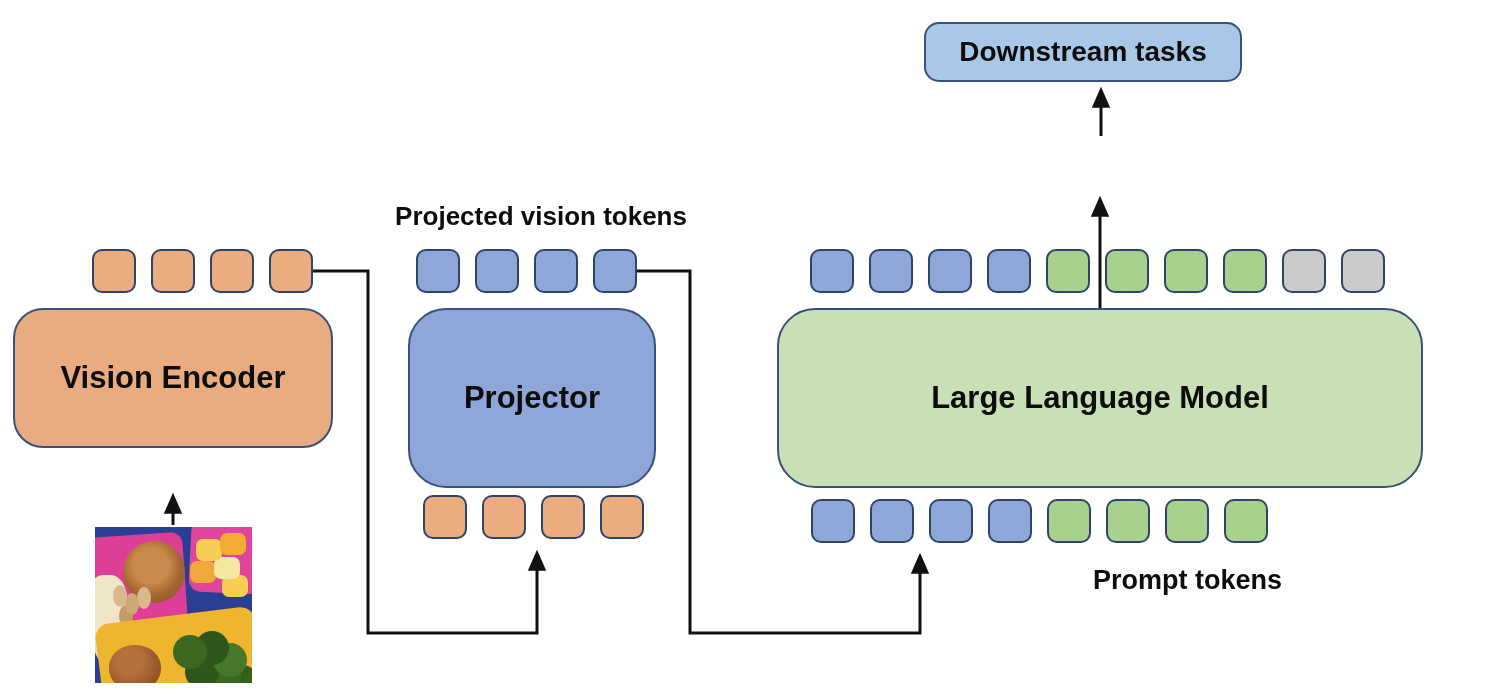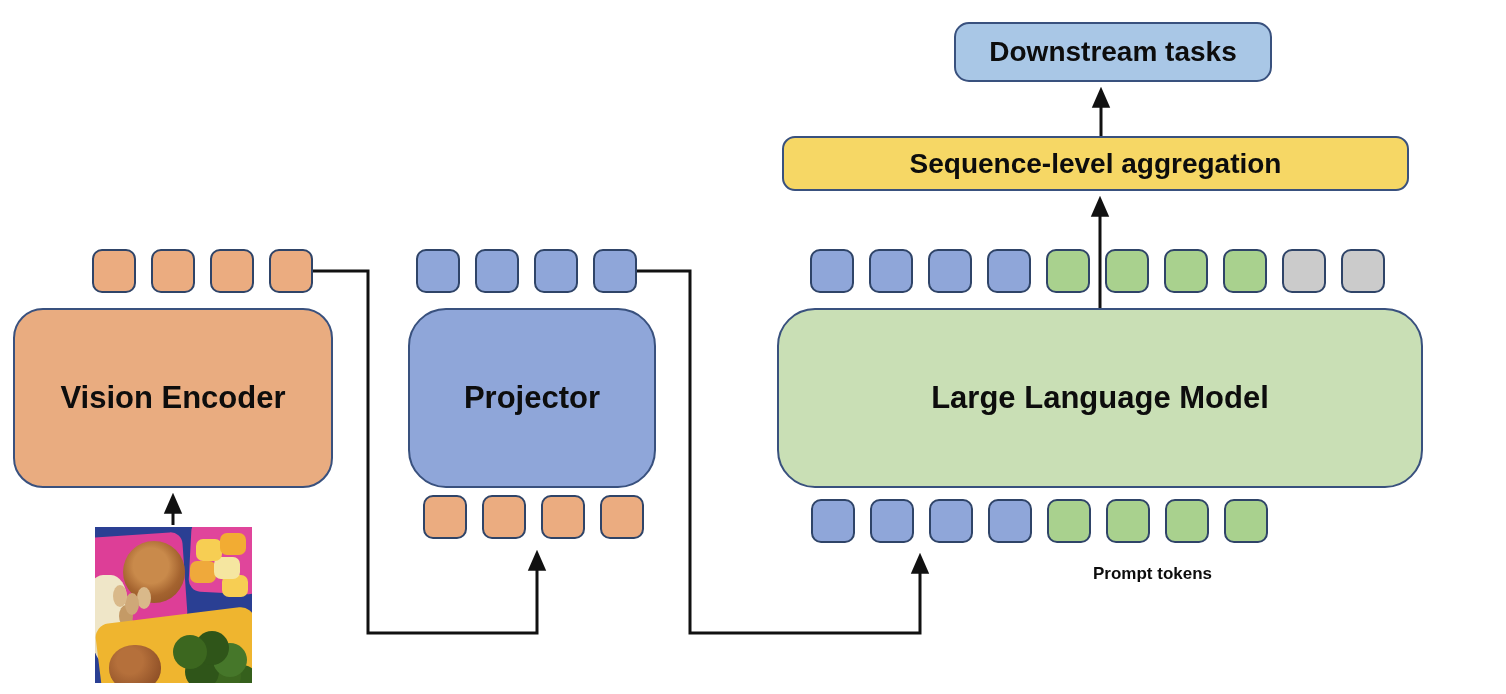--- a/index.html
+++ b/index.html
@@ -11,38 +11,38 @@
   }
   *{box-sizing:border-box; margin:0; padding:0;}
   html,body{background:#ffffff;}
   body{font-family:"Liberation Sans","DejaVu Sans",sans-serif; color:#111;}
   .canvas{position:relative; width:1506px; height:694px; background:#fff; overflow:hidden;}
 
   svg.connectors{position:absolute; left:0; top:0; pointer-events:none; z-index:1;}
 
   .dbox{position:absolute; z-index:2; display:flex; align-items:center; justify-content:center;
         border:2.5px solid var(--box-border); text-align:center; font-weight:600; color:#0d0d0d;}
-  .box-downstream {left:924px; top:22px;  width:318px; height:60px; border-radius:15px; background:var(--box-lightblue); font-size:28px;margin-left:30px;}
+  .box-downstream {left:924px; top:22px;  width:318px; height:60px; border-radius:15px; background:var(--box-lightblue); font-size:28px;}
   .box-aggregation{left:782px; top:136px; width:627px; height:55px; border-radius:13px; background:var(--box-yellow);   font-size:28px;}
-  .box-vision     {left:13px;  top:308px; width:320px; height:180px; border-radius:30px; background:var(--box-orange);  font-size:31px;}
+  .box-vision     {left:13px;  top:308px; width:320px; height:140px; border-radius:30px; background:var(--box-orange);  font-size:31px;}
   .box-projector  {left:408px; top:308px; width:248px; height:180px; border-radius:38px; background:var(--box-blue);    font-size:31px;text-align:right;}
   .box-llm        {left:777px; top:308px; width:646px; height:180px; border-radius:38px; background:var(--box-green);   font-size:31px;align-items:center;}
 
   .token-row{position:absolute; z-index:2; display:flex; gap:15px;}
   .row-vision-output   {left:92px;  top:249px;}
   .row-projected       {left:416px; top:249px;}
   .row-llm-output      {left:810px; top:249px;}
   .row-projector-input {left:423px; top:495px;}
   .row-llm-prompt      {left:811px; top:499px;}
   .token{width:44px; height:44px; border:2.5px solid var(--token-border); border-radius:10px; flex:0 0 auto;}
 
   .flabel{position:absolute; z-index:2; font-weight:600; color:#0d0d0d; line-height:1.22;}
   .lbl-projected{left:391px; top:201px; width:300px; text-align:center; font-size:26px;}
   .lbl-output   {left:1398px; top:236px; width:102px; font-size:25px; line-height:30px;}
-  .lbl-prompt   {left:1093px; top:564px; width:220px; font-size:17px;}
+  .lbl-prompt   {left:1093px; top:564px; width:220px; font-size:27px;}
 
   
   .photo{position:absolute; z-index:2; left:95px; top:527px; width:157px; height:156px;
          background:#2a3f93; overflow:hidden;}
   .photo .tray-pink{position:absolute; left:-12px; top:8px; width:102px; height:92px;
          background:#DD3E97; border-radius:12px; transform:rotate(-4deg);}
   .photo .roast{position:absolute; left:28px; top:14px; width:62px; height:62px; border-radius:50%;
          background:radial-gradient(circle at 45% 40%, #c98a4b 0 35%, #a4632f 60%, #8a4d24 100%);}
   .photo .almonds{position:absolute; left:18px; top:58px; width:14px; height:22px; border-radius:50%;
          background:#d9b98a; box-shadow:12px 8px 0 #cfa878, 24px 2px 0 #d9b98a, 6px 20px 0 #c49a66;}
@@ -78,23 +78,20 @@
 
     <line x1="173" y1="525" x2="173" y2="498" stroke="#111" stroke-width="3" marker-end="url(#ah)"></line>
 
     <polyline points="313,271 368,271 368,633 537,633 537,555" fill="none" stroke="#111" stroke-width="3" marker-end="url(#ah)"></polyline>
 
     <polyline points="637,271 690,271 690,633 920,633 920,558" fill="none" stroke="#111" stroke-width="3" marker-end="url(#ah)"></polyline>
   </svg>
 
   <div class="dbox box-downstream">
     <span>Downstream tasks</span>
-  </div>
-  <div class="dbox box-aggregation">
-    <span>Sequence-level aggregation</span>
   </div>
   <div class="dbox box-vision">
     <span>Vision Encoder</span>
   </div>
   <div class="dbox box-projector">
     <span>Projector</span>
   </div>
   <div class="dbox box-llm">
     <span>Large Language Model</span>
   </div>
@@ -133,20 +130,21 @@
       <div class="token" style="background: rgb(143, 166, 217);"></div>
       <div class="token" style="background: rgb(143, 166, 217);"></div>
       <div class="token" style="background: rgb(143, 166, 217);"></div>
       <div class="token" style="background: rgb(143, 166, 217);"></div>
       <div class="token" style="background: rgb(169, 209, 142);"></div>
       <div class="token" style="background: rgb(169, 209, 142);"></div>
       <div class="token" style="background: rgb(169, 209, 142);"></div>
       <div class="token" style="background: rgb(169, 209, 142);"></div>
     </div>
 
+  <div class="flabel lbl-projected">Projected vision tokens</div>
   <div class="flabel lbl-prompt">Prompt tokens</div>
 
   <div class="photo">
     <div class="tray-pink"></div>
     <div class="rice"></div>
     <div class="roast"></div>
     <div class="almonds"></div>
     <div class="tray-fruit"></div>
     <div class="fruit"></div>
     <div class="side-ball"></div>

